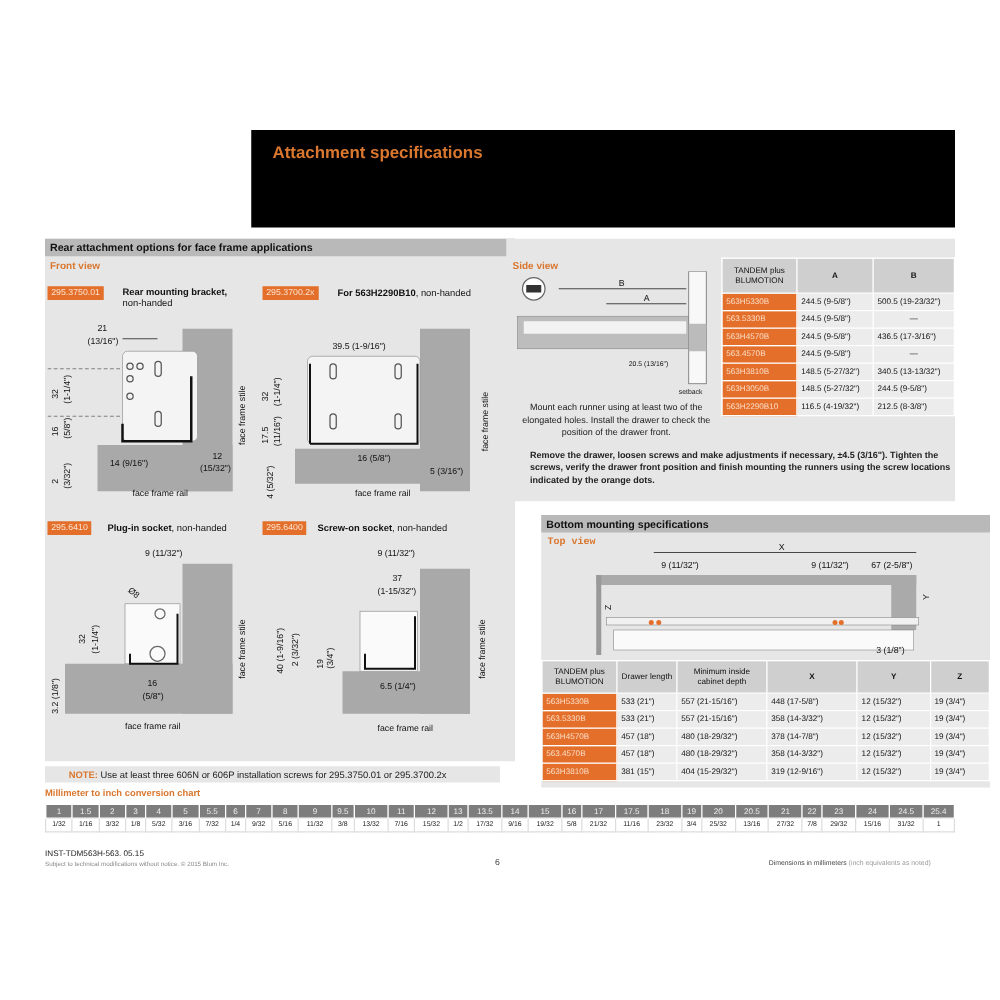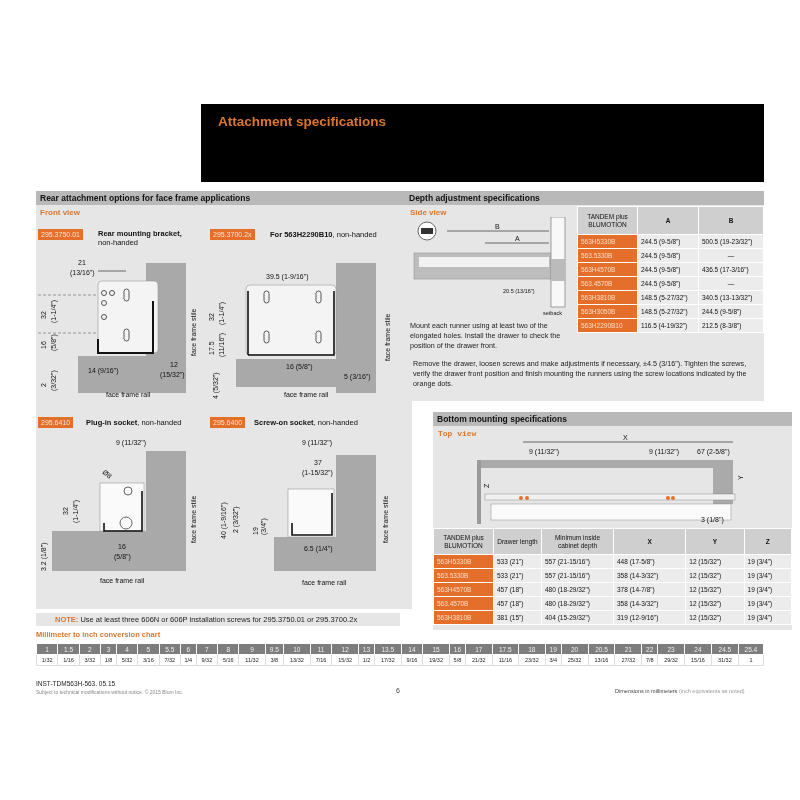--- a/index.html
+++ b/index.html
@@ -158,21 +158,20 @@
     <text class="dim" x="182" y="112" transform="rotate(-90 182 112)">face frame stile</text>
     <text class="dim" x="96" y="154">face frame rail</text>
   </svg>
 </div>
 
 <div class="note-bar">
   <span class="lbl">NOTE:</span><span> Use at least three 606N or 606P installation screws for 295.3750.01 or 295.3700.2x</span>
 </div>
 
 <div class="panel" style="left:405px; top:191px; width:359px; height:210px;">
-  <div class="panel-head">Depth adjustment specifications</div>
   <div class="subhead" style="position:absolute; left:5px; top:17px;">Side view</div>
 
   <svg class="drawing" style="left:4px; top:26px;" width="168" height="100" viewBox="0 0 168 100">
     <circle cx="18" cy="14" r="9" fill="#fff" stroke="#666"></circle>
     <rect x="12" y="11" width="12" height="6" fill="#333"></rect>
     <rect x="5" y="36" width="142" height="26" fill="#bdbdbd" stroke="#888" stroke-width="0.5"></rect>
     <rect x="10" y="40" width="130" height="10" fill="#f2f2f2"></rect>
     <rect x="142" y="0" width="14" height="90" fill="#f8f8f8" stroke="#666" stroke-width="0.6"></rect>
     <rect x="142" y="42" width="14" height="22" fill="#bbb"></rect>
     <line x1="38" y1="14" x2="140" y2="14" stroke="#111" stroke-width="0.6"></line>
@@ -221,22 +220,22 @@
           <td class="val">244.5 (9-5/8")</td>
         </tr>
     <tr>
           <td class="code">563H2290B10</td>
           <td class="val">116.5 (4-19/32")</td>
           <td class="val">212.5 (8-3/8")</td>
         </tr>
   </tbody>
     </table>
 
-  <div class="body-text" style="left:5px; top:130px; width:166px;">Mount each runner using at least two of the elongated holes. Install the drawer to check the position of the drawer front.</div>
-  <div class="body-text" style="left:8px; top:168px; width:340px;">Remove the drawer, loosen screws and make adjustments if necessary, ±4.5 (3/16"). Tighten the screws, verify the drawer front position and finish mounting the runners using the screw locations indicated by the orange dots.</div>
+  <div class="body-text" style="left:5px; top:130px; width:166px;text-align:center;">Mount each runner using at least two of the elongated holes. Install the drawer to check the position of the drawer front.</div>
+  <div class="body-text" style="left:19px; top:168px; width:340px;font-weight:bold;">Remove the drawer, loosen screws and make adjustments if necessary, ±4.5 (3/16"). Tighten the screws, verify the drawer front position and finish mounting the runners using the screw locations indicated by the orange dots.</div>
 </div>
 
 <div class="panel" style="left:405px; top:412px; width:359px; height:218px;margin-left:28px;">
   <div class="panel-head">Bottom mounting specifications</div>
   <div class="subhead" style="position:absolute; left:5px; top:17px;font-family:Liberation Mono, monospace;">Top view</div>
 
   <svg class="drawing" style="left:40px; top:20px;" width="300" height="92" viewBox="0 0 300 92">
     <line x1="50" y1="10" x2="260" y2="10" stroke="#111" stroke-width="0.6"></line>
     <text class="dim" x="150" y="8">X</text>
     <text class="dim" x="56" y="22">9 (11/32")</text>

